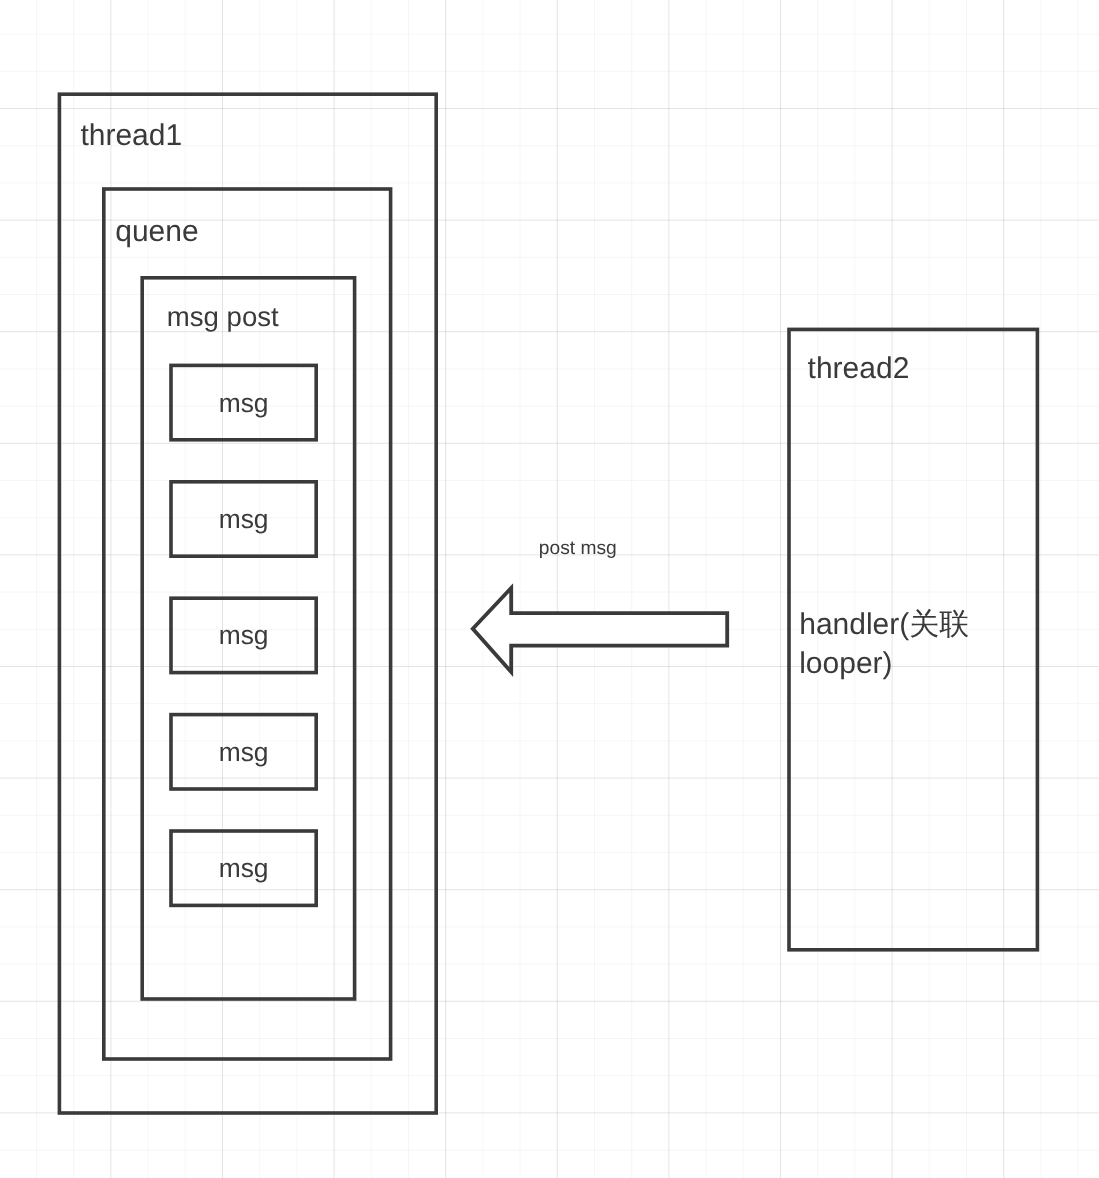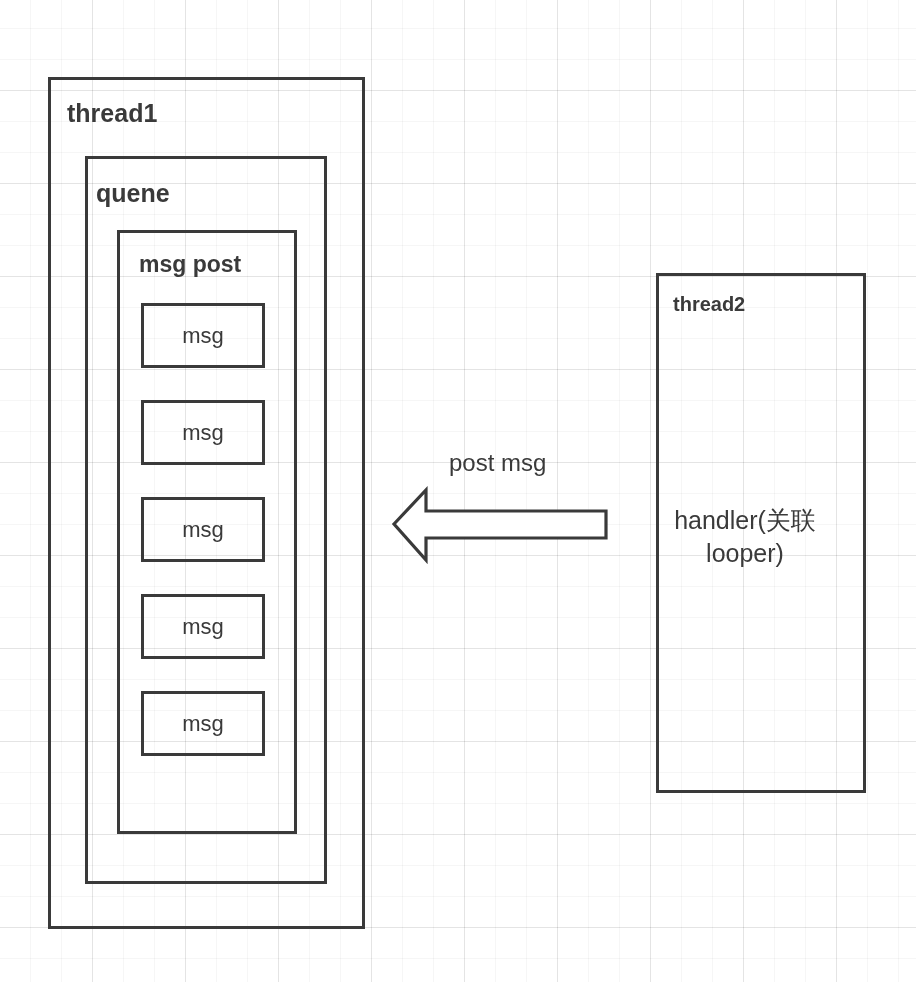--- a/index.html
+++ b/index.html
@@ -33,21 +33,20 @@
     position: absolute;
     box-sizing: border-box;
     border: 3px solid #3a3a3a;
     background: transparent;
   }
 
   .box-label {
     position: absolute;
     white-space: nowrap;
     color: #3a3a3a;
-    font-weight: bold;
   }
 
   
   #thread1-box {
     left: 48px;
     top: 77px;
     width: 317px;
     height: 852px;
   }
   #thread1-label {
@@ -109,46 +108,45 @@
   
   #thread2-box {
     left: 656px;
     top: 273px;
     width: 210px;
     height: 520px;
   }
   #thread2-label {
     left: 673px;
     top: 293px;
-    font-size: 20px;
+    font-size: 25px;
   }
   #handler-label {
     position: absolute;
-    left: 650px;
+    left: 666px;
     top: 504px;
     width: 190px;
-    text-align: center;
     font-size: 25px;
     line-height: 1.32;
     color: #3a3a3a;
   }
 
   
   #post-arrow {
     position: absolute;
     left: 390px;
     top: 486px;
     width: 220px;
     height: 80px;
   }
   #post-msg-label {
     position: absolute;
     left: 449px;
     top: 449px;
-    font-size: 24px;
+    font-size: 16px;
     white-space: nowrap;
     color: #3a3a3a;
   }
 </style>
 </head>
 <body>
 
 <div id="canvas">
 
   <div class="box" id="thread1-box"></div>

